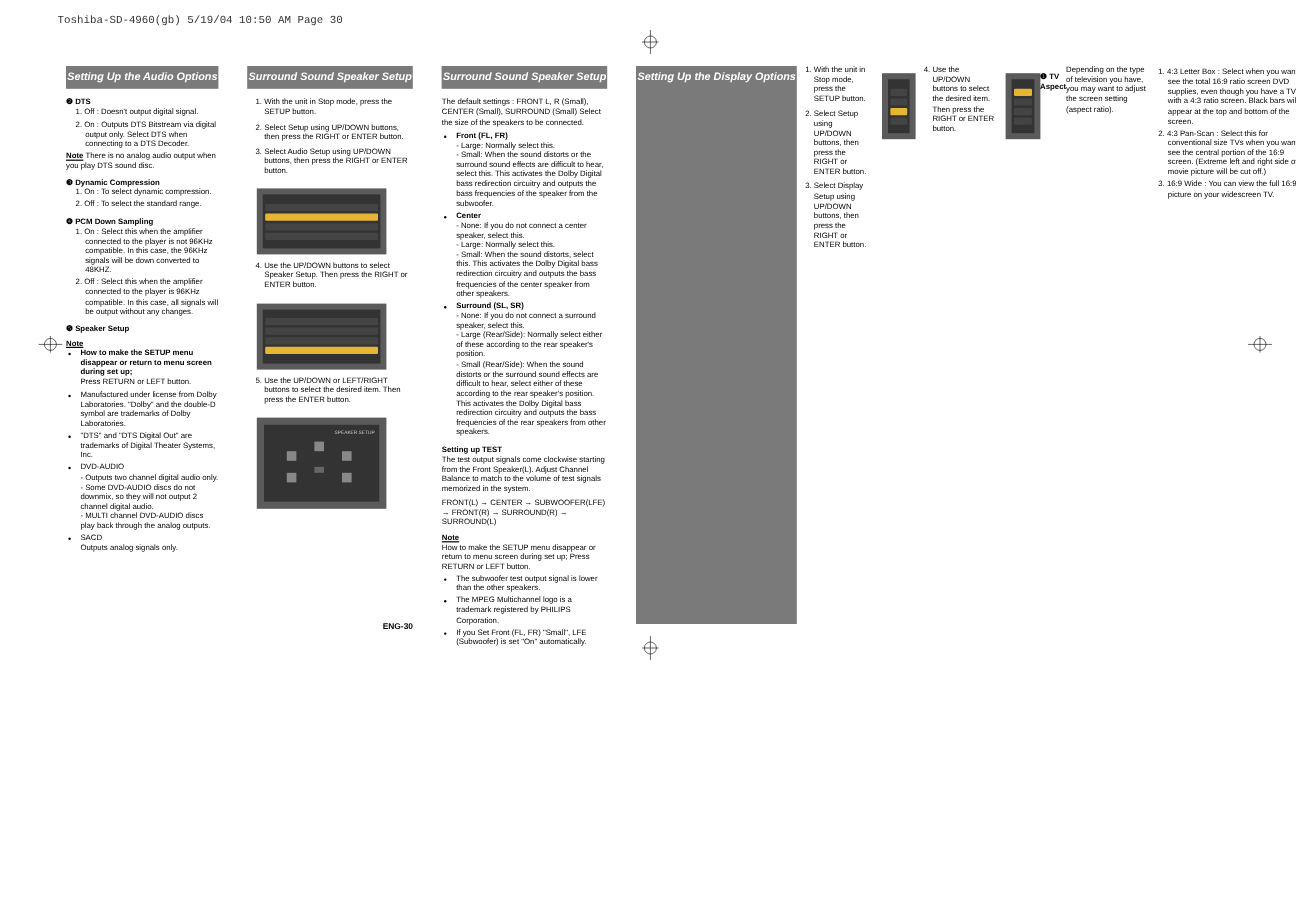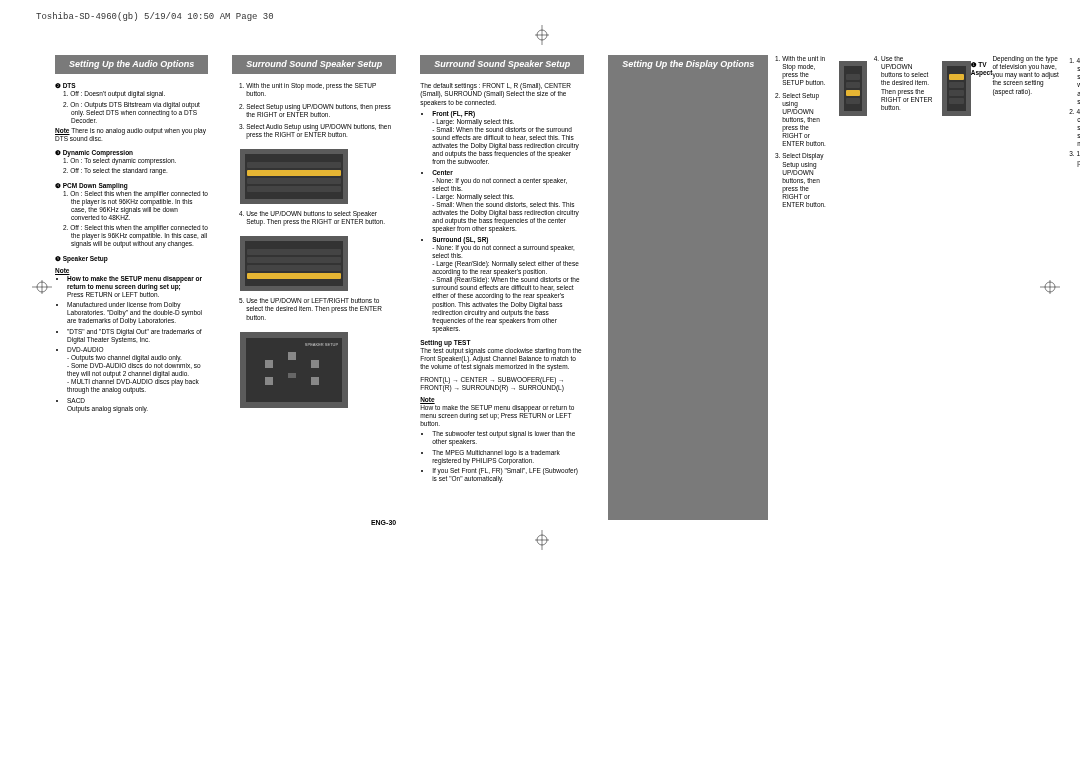--- a/index.html
+++ b/index.html
@@ -7,21 +7,21 @@
     background: #fff;
     font-family: Arial, Helvetica, sans-serif;
     width: 1080px;
     height: 763px;
     position: relative;
     overflow: hidden;
   }
   .page-header {
     position: absolute;
     top: 12px;
-    left: 36px;
+    left: 48px;
     font-family: "Courier New", monospace;
     font-size: 9px;
     color: #333;
   }
   .crop-mark { position: absolute; }
   .crop-mark svg { display: block; }
   .cm-top { top: 25px; left: 535px; }
   .cm-bottom { top: 530px; left: 535px; }
   .cm-left { top: 280px; left: 32px; }
   .cm-right { top: 280px; left: 1040px; }
@@ -40,21 +40,21 @@
     font-size: 6.5px;
     line-height: 1.25;
     color: #000;
   }
   .col-header {
     background: #7a7a7a;
     color: #fff;
     font-weight: bold;
     font-style: italic;
     font-size: 9px;
-    padding: 4px 14px;
+    padding: 4px 1px;
     margin-bottom: 8px;
     text-align: center;
     white-space: nowrap;
   }
   .section-label {
     font-weight: bold;
     margin-top: 6px;
   }
   .item-list > li {
     margin-left: 8px;

